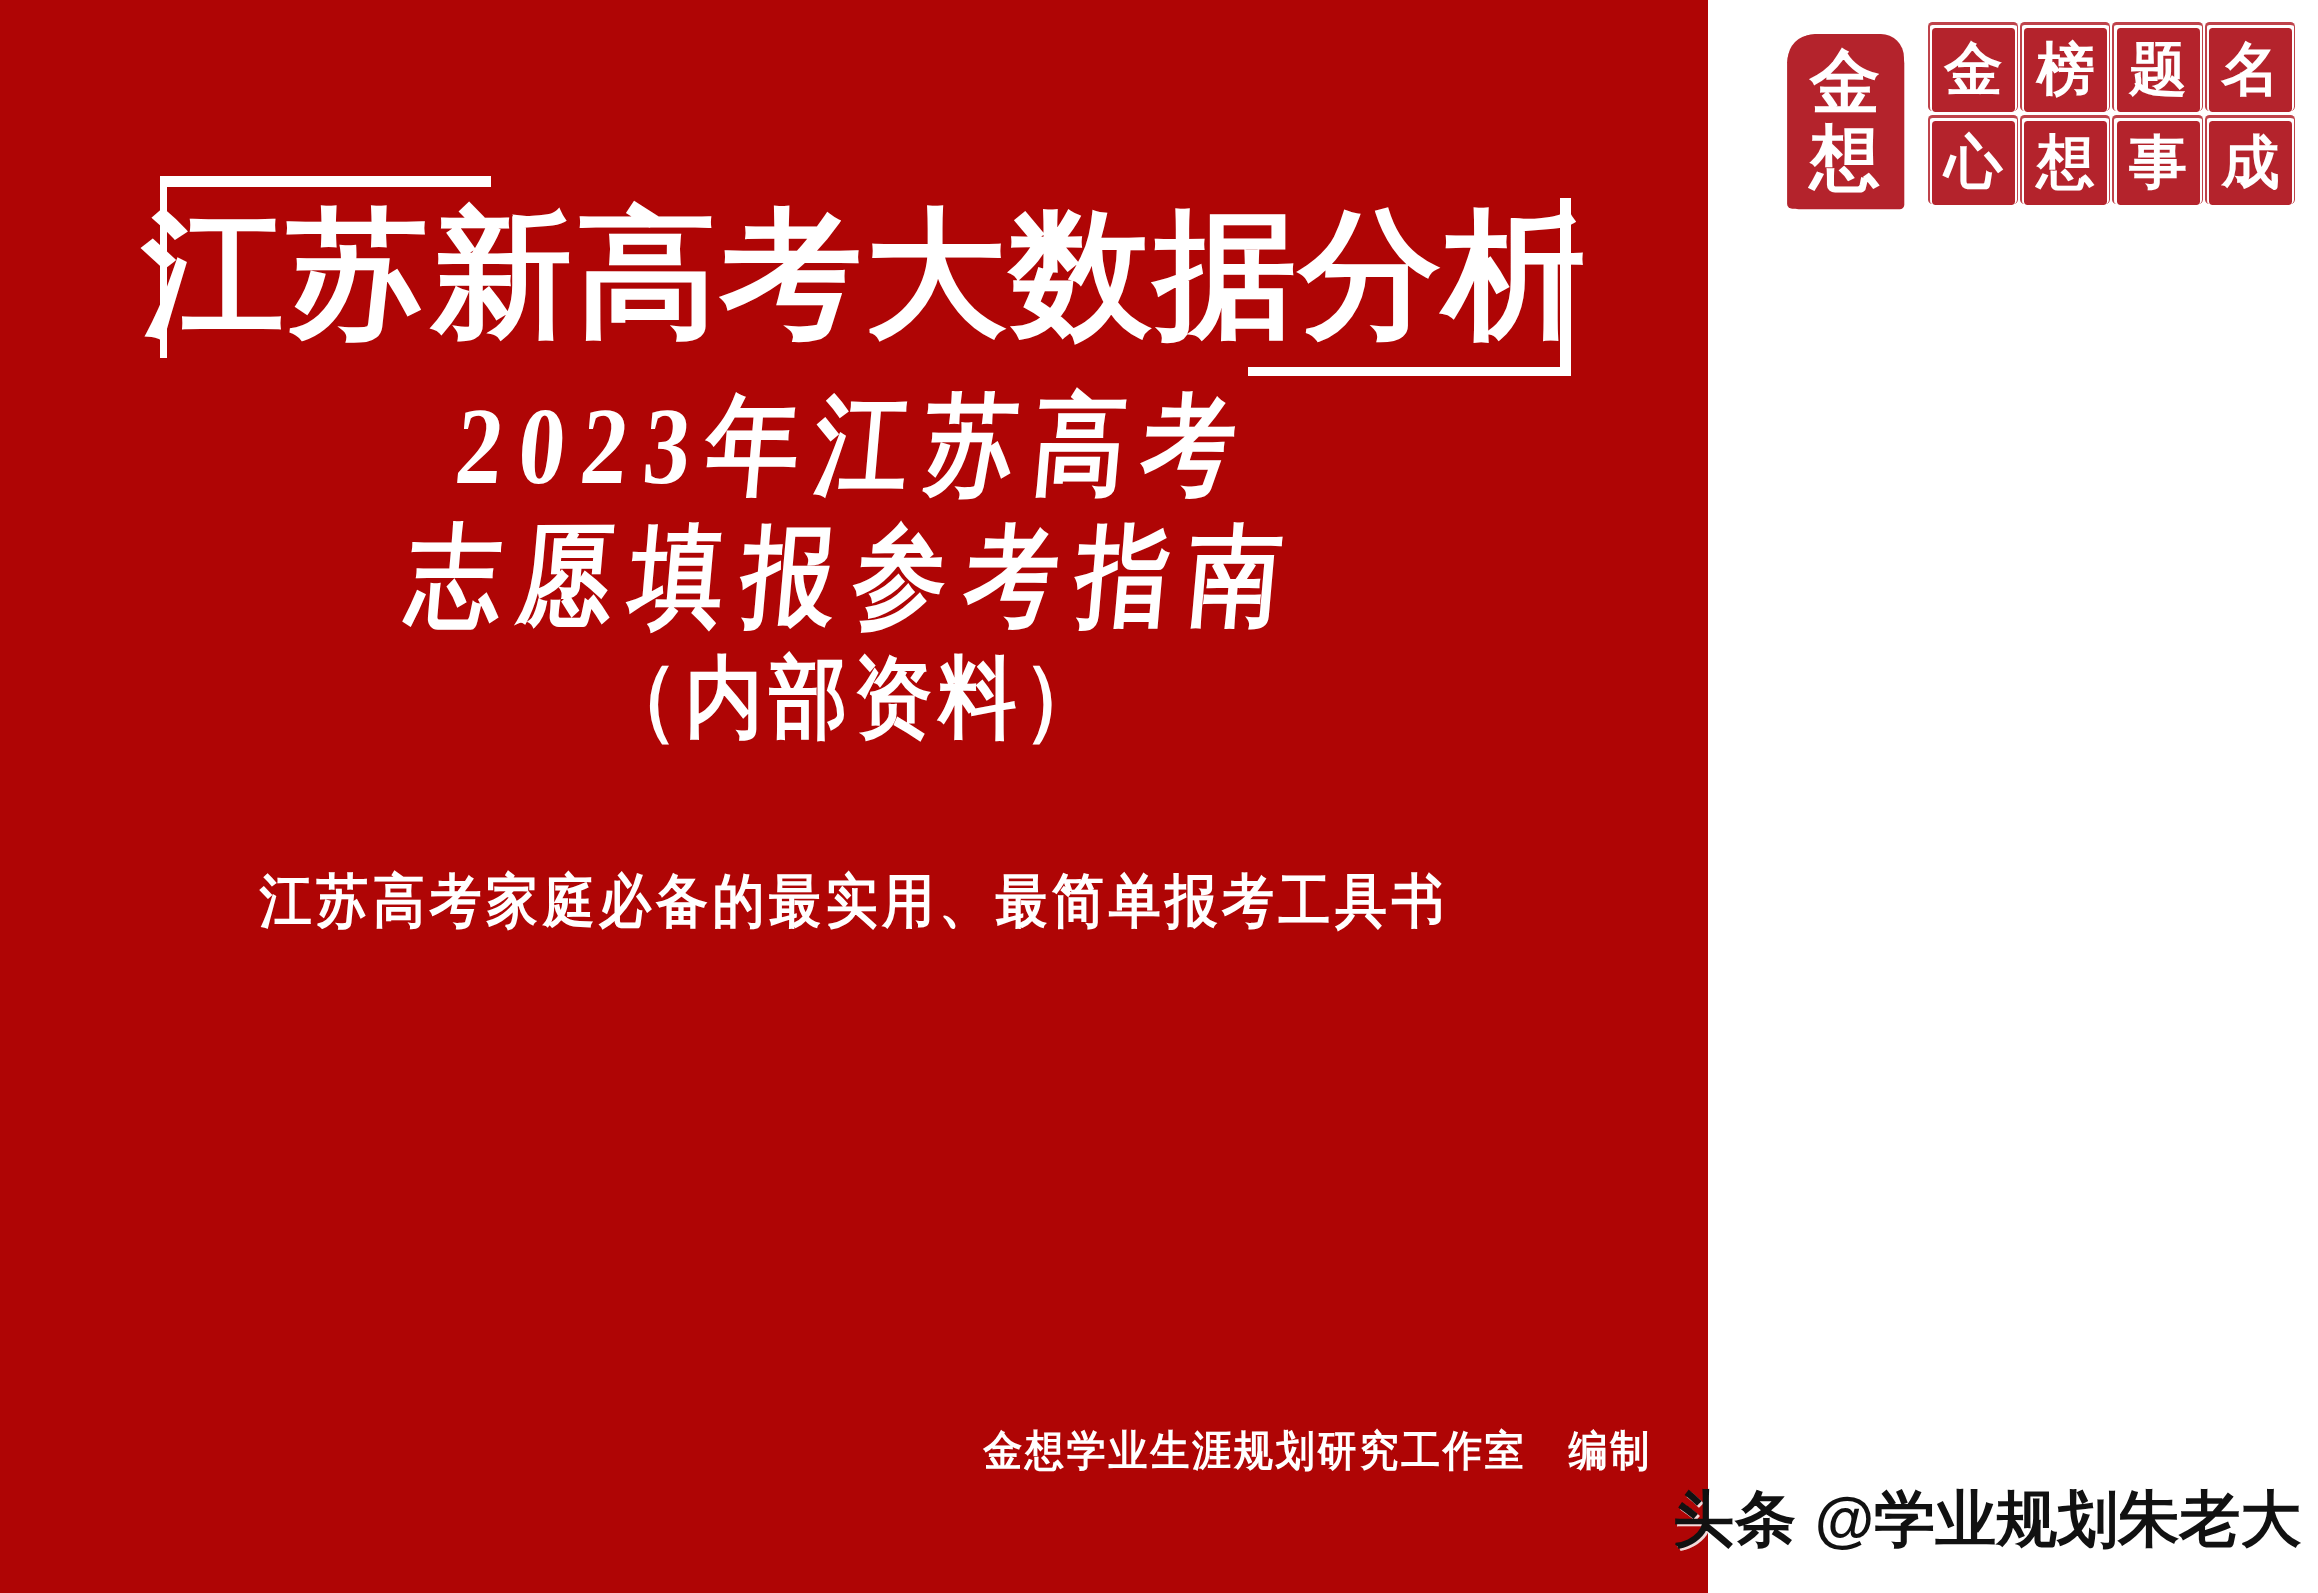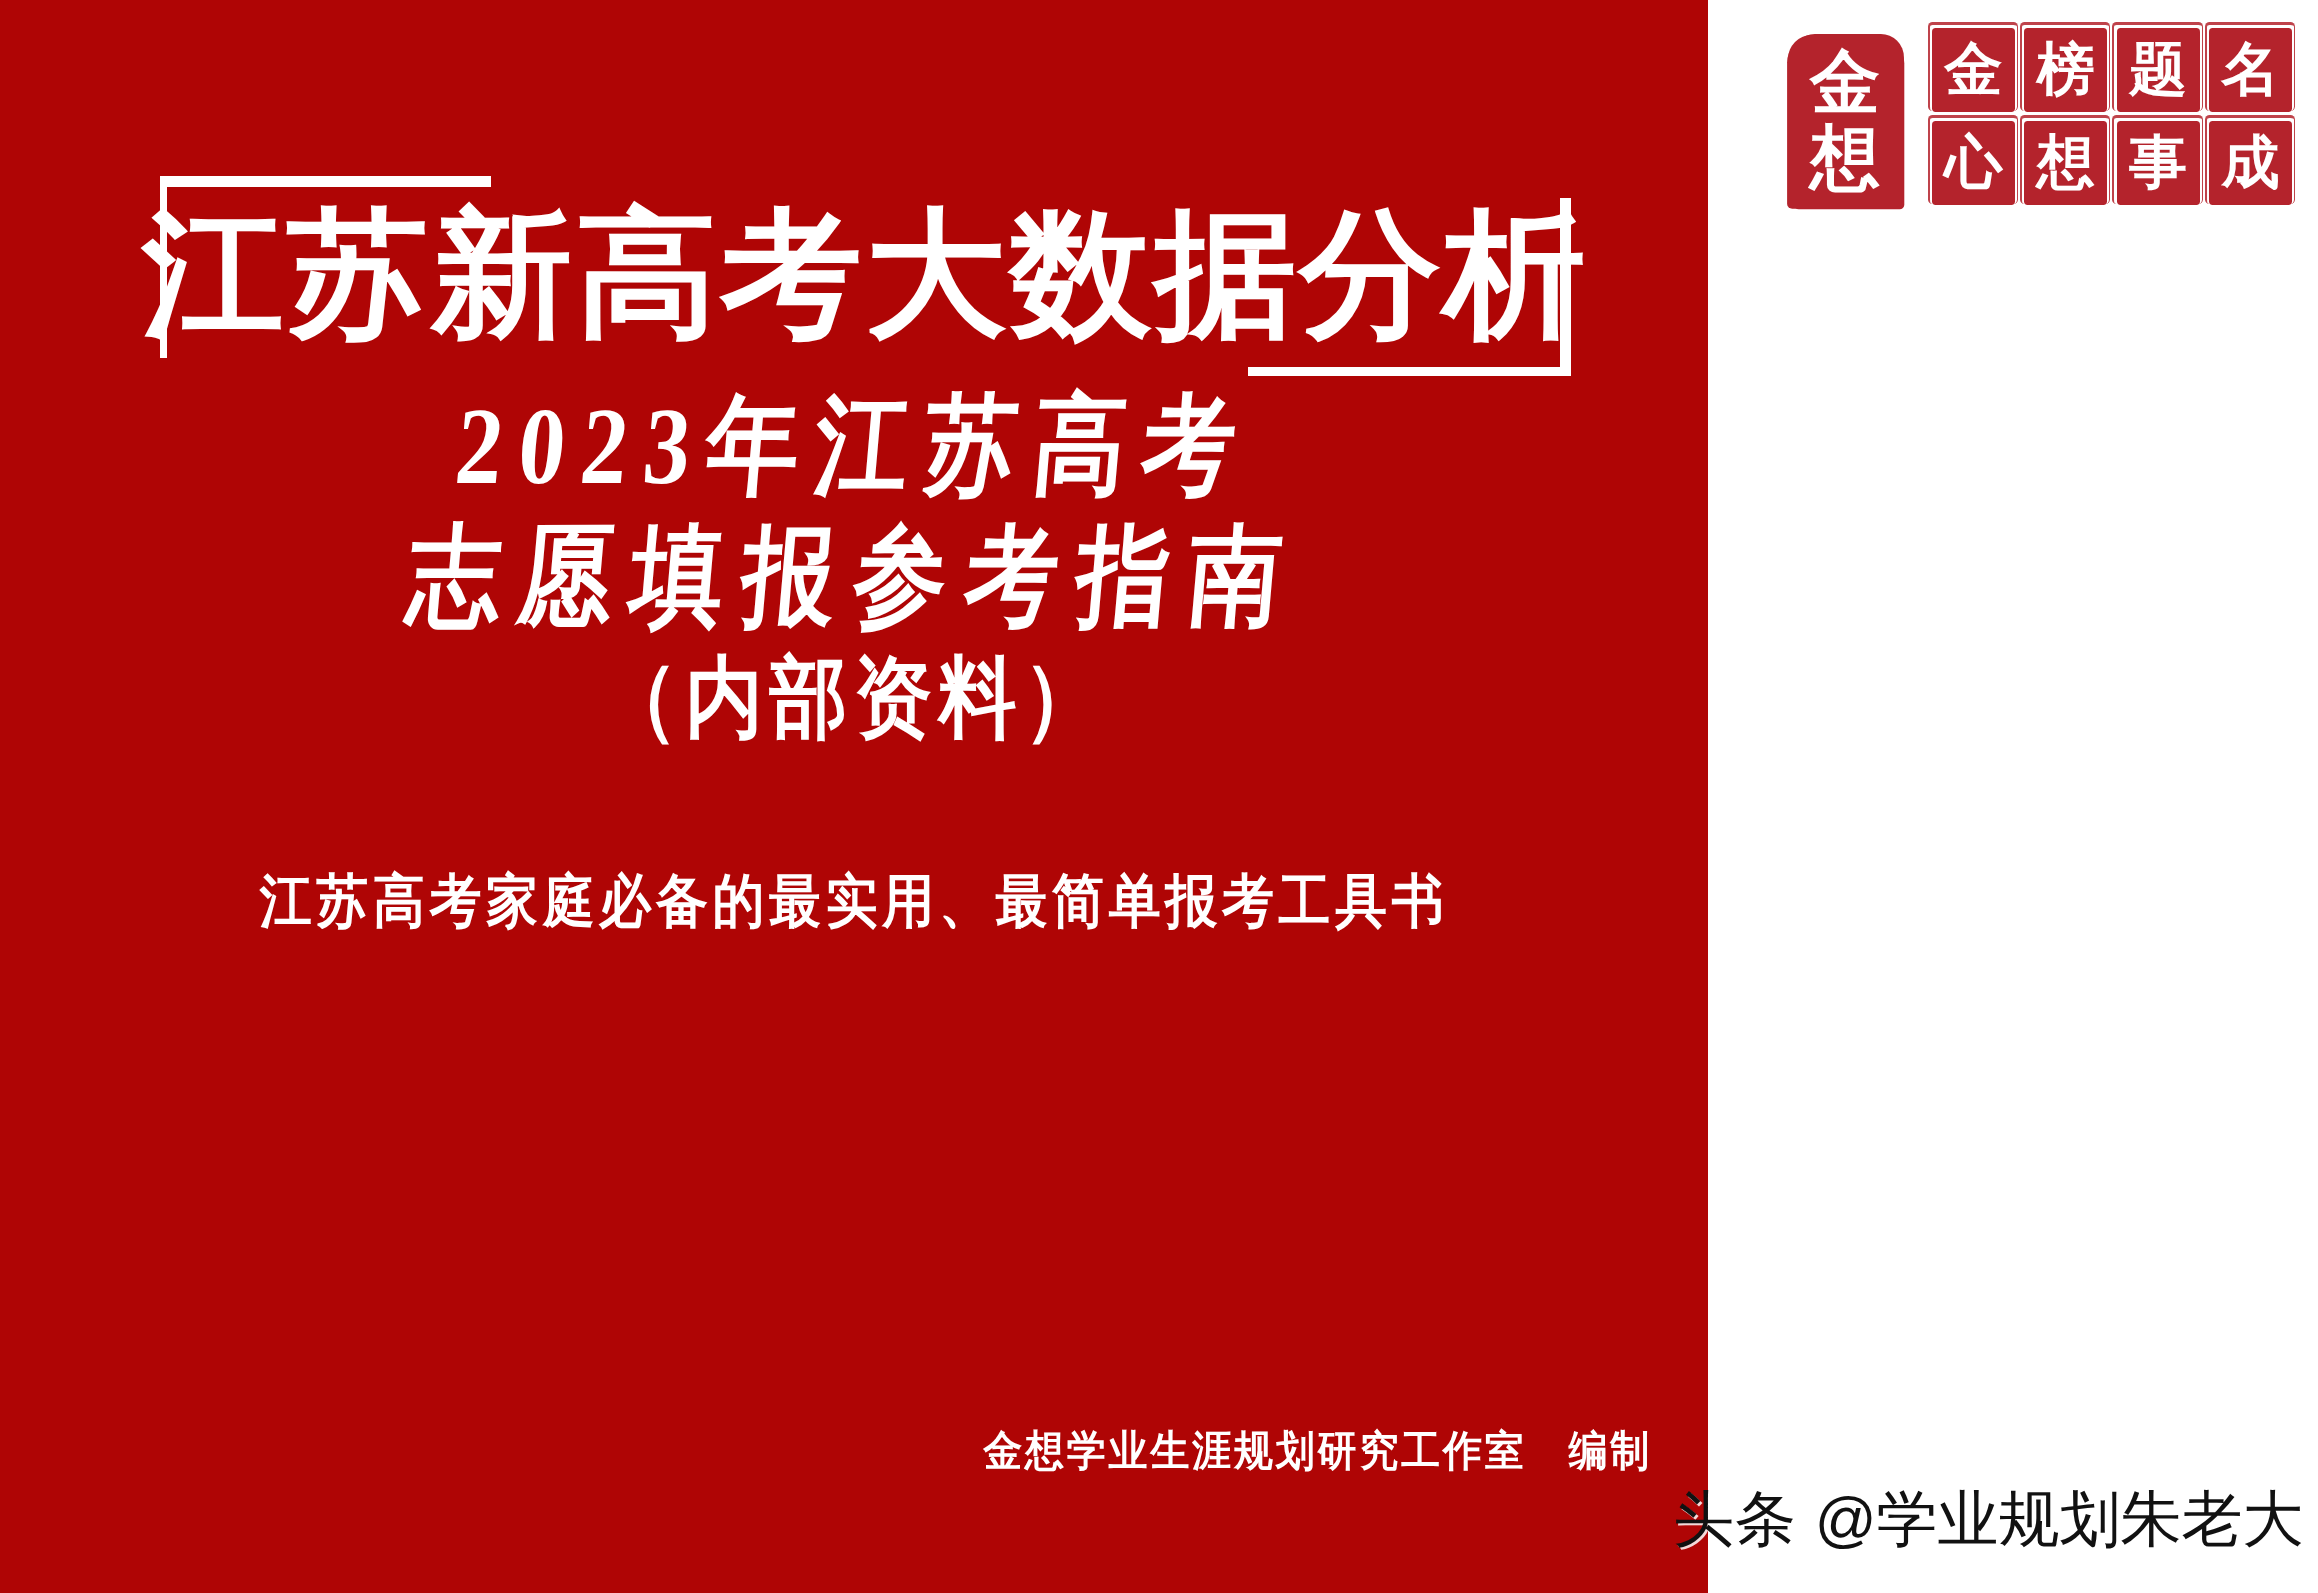--- a/index.html
+++ b/index.html
@@ -171,21 +171,21 @@
     border-radius:4.6px;
     opacity:.85;
     pointer-events:none;
   }
 
   
   .watermark{
     position:absolute;
     left:1673px;top:1489px;
     font-family:"Liberation Sans","DejaVu Sans",sans-serif;
-    font-weight:400;
+    font-weight:700;
     font-size:61px;
     line-height:1;
     color:#111111;
     white-space:nowrap;
     letter-spacing:0.9px;
     text-shadow:1.9px 1.9px 0 rgba(255,255,255,.85);
   }
   .watermark .wm-at{letter-spacing:0;}
 </style>
 </head>

